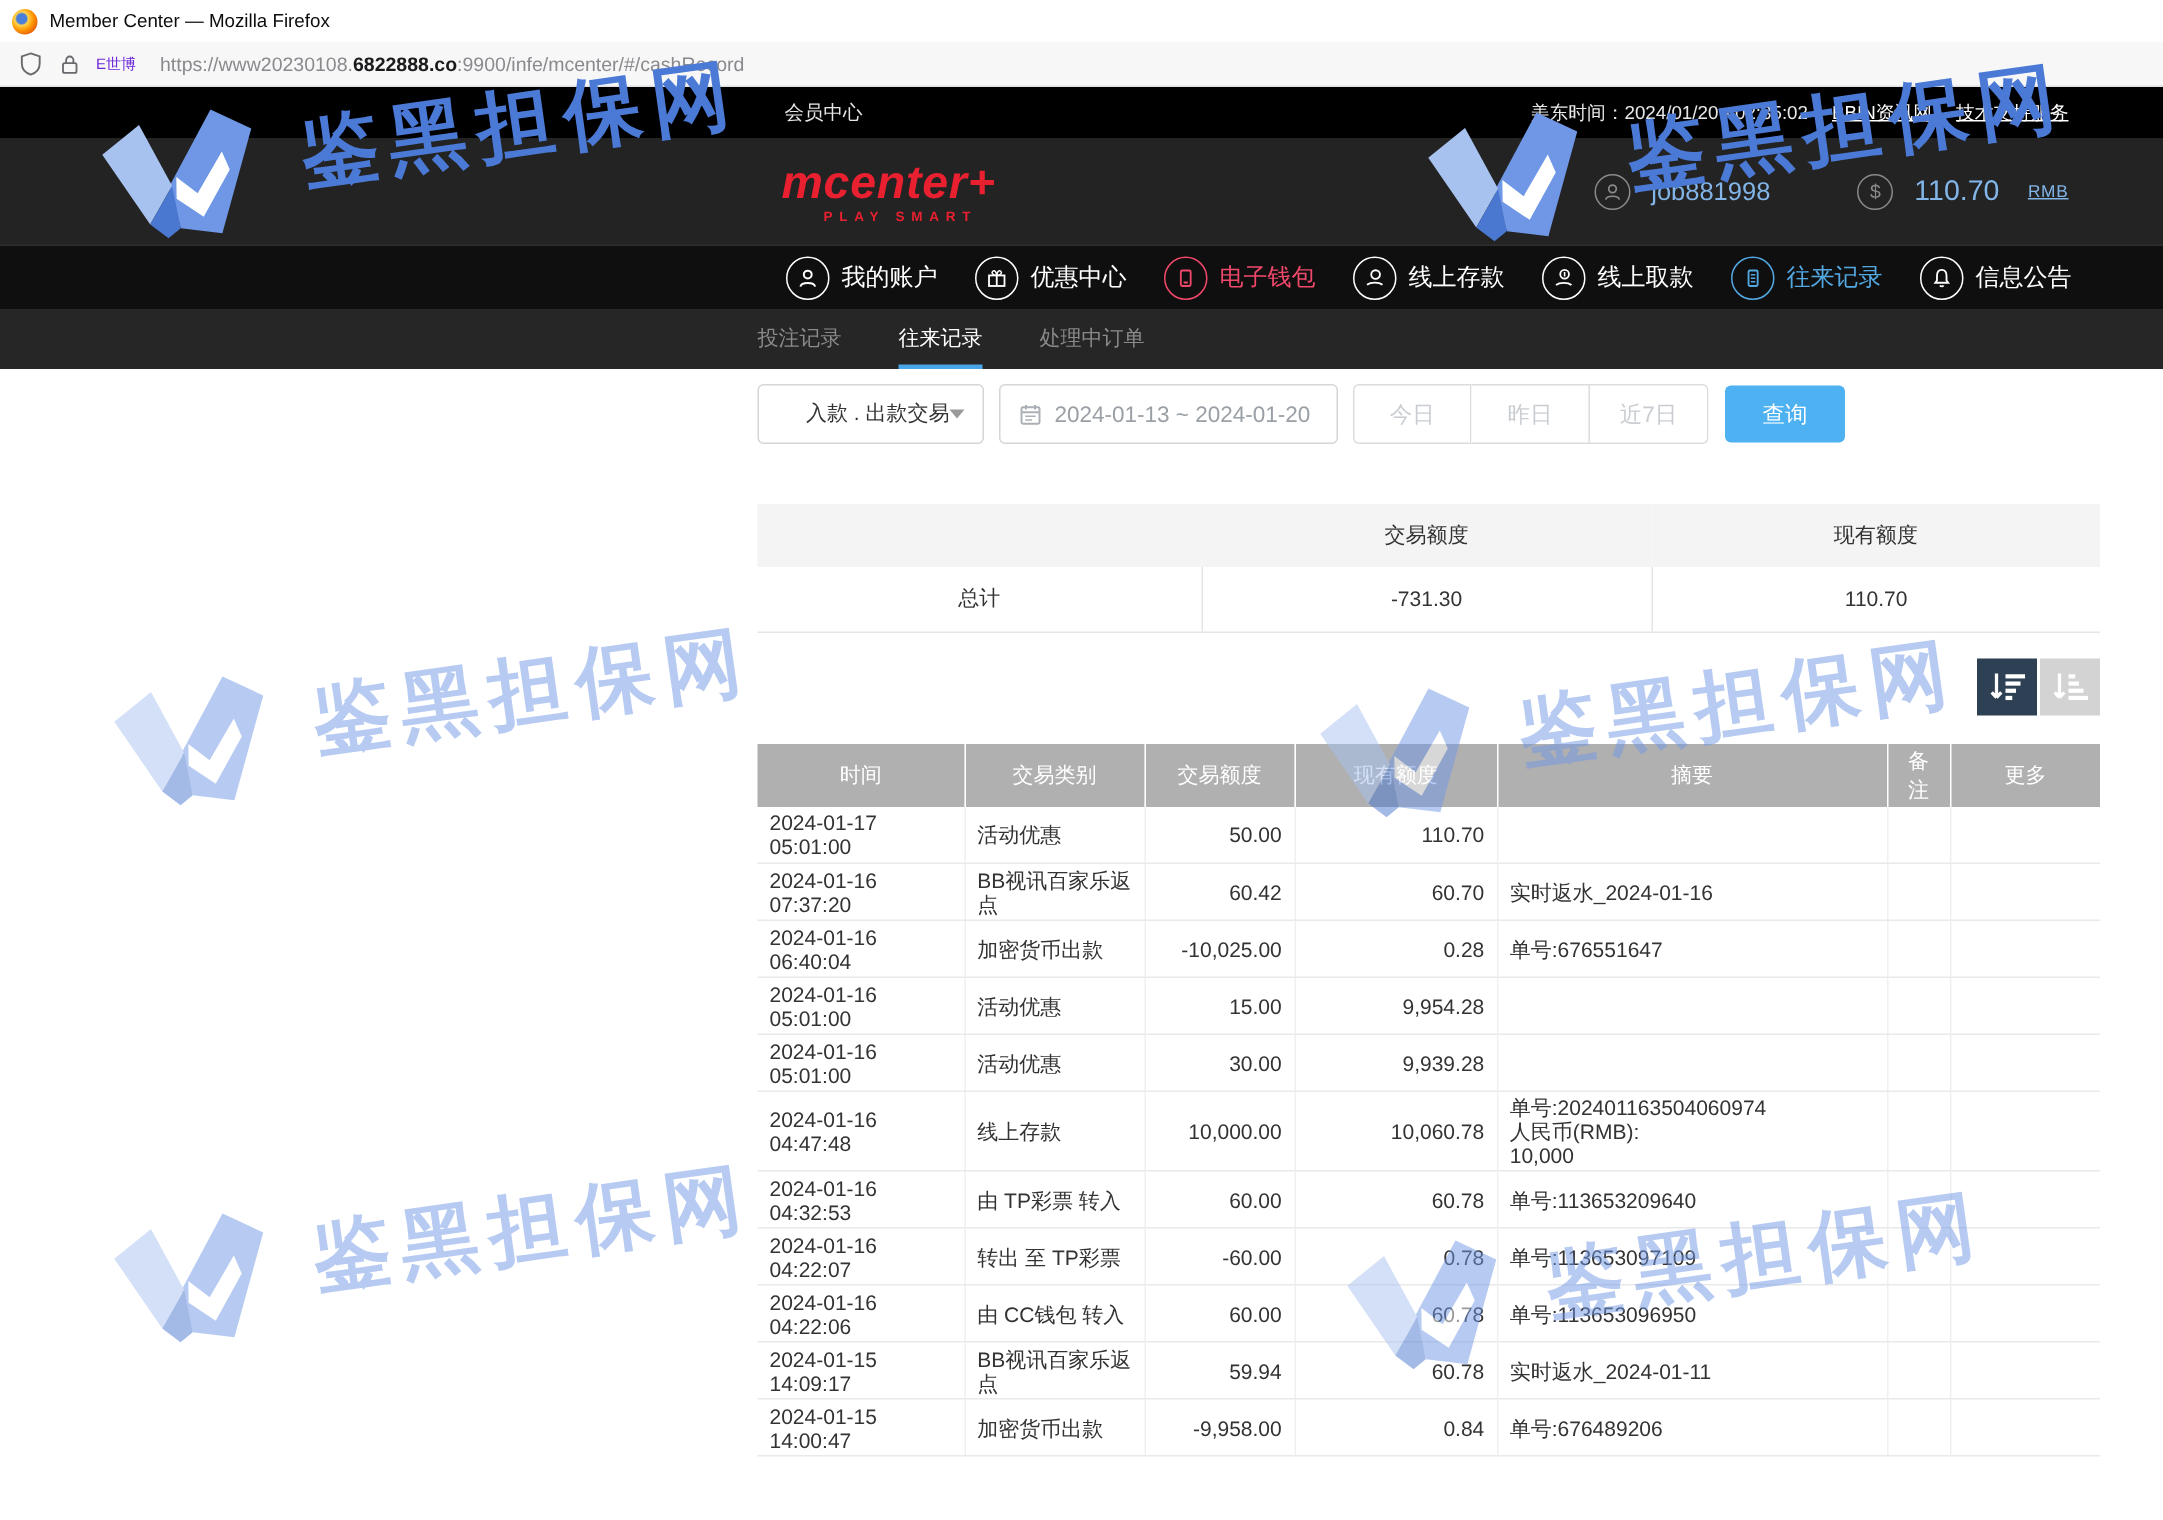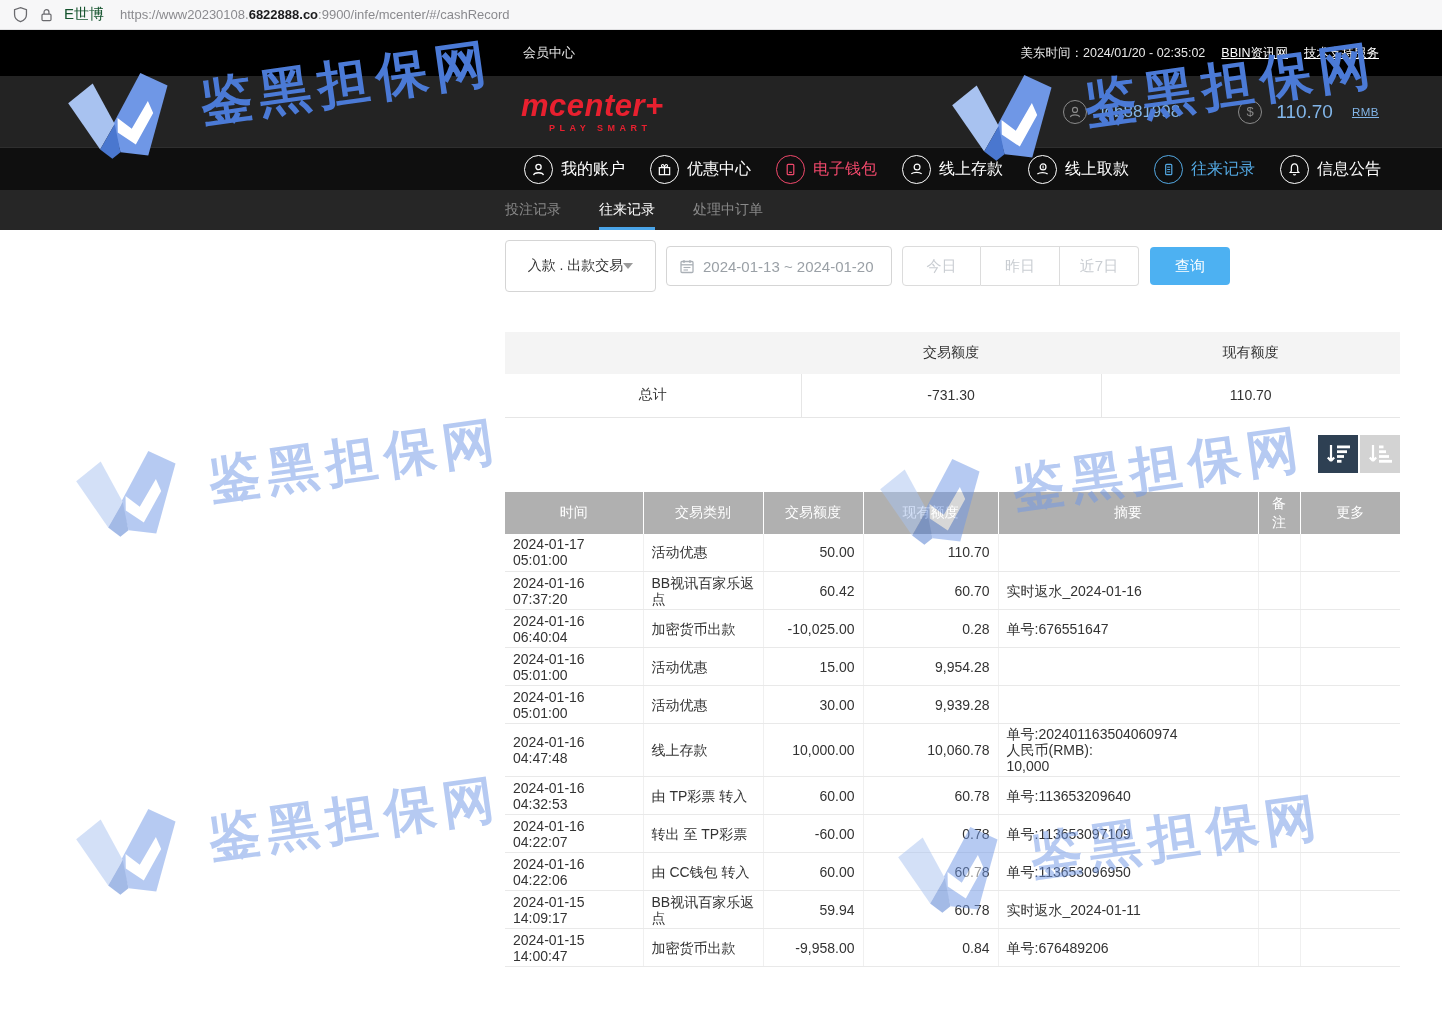--- a/index.html
+++ b/index.html
@@ -11,27 +11,27 @@
   .screen { position:relative; width:1442px; height:1013px; overflow:hidden; }
 
   
   .titlebar { height:28px; background:#fff; display:flex; align-items:center; padding-left:8px; gap:8px; }
   .ff-icon { width:17px; height:17px; border-radius:50%;
     background:radial-gradient(circle at 38% 38%, #4a7edb 0 22%, #ffd24a 30%, #ff9500 52%, #e55b0c 78%, #b5301a 100%); }
   .title-text { font-size:12.5px; color:#0c0c0d; }
   .urlbar { height:30px; background:#f7f7f8; border-bottom:1px solid #e0e0e2;
     display:flex; align-items:center; padding-left:12px; gap:10px; }
   .urlbar svg { flex:none; }
-  .site-label { font-size:15px; color:#14532d; }
+  .site-label { font-size:10px; color:#6d28d9; }
   .url-text { font-size:13px; color:#8a8a8e; margin-left:6px; white-space:nowrap; }
   .url-text .domain { color:#1b1b1d; font-weight:bold; }
 
   
   .band-inner { width:895px; margin-left:505px; height:100%; display:flex; align-items:center; }
-  .topstrip { height:46px; background:#000; }
+  .topstrip { height:34px; background:#000; }
   .topstrip .band-inner { justify-content:space-between; padding:0 21px 0 18px; }
   .mc-label { color:#e6e6e6; font-size:13px; }
   .top-right { display:flex; align-items:center; gap:16px; }
   .time-label { color:#e8e8e8; font-size:12.5px; }
   .top-link { color:#fff; font-size:12.5px; text-decoration:underline; cursor:pointer; }
 
   .logoband { height:72px; background:#232323; border-bottom:1px solid #2e2e2e; }
   .logoband .band-inner { justify-content:space-between; padding:0 21px 0 16px; }
   .logo-wrap { display:flex; flex-direction:column; line-height:1; }
   .logo-main { font-size:31px; font-weight:800; font-style:italic; color:#e8202f; letter-spacing:0.5px; }
@@ -53,22 +53,22 @@
 
   .subnav { height:40px; background:#262626; }
   .subnav .band-inner { justify-content:flex-start; gap:38px; }
   .subnav-item { color:#8a8a8a; font-size:14px; height:40px; display:flex; align-items:center;
     border-bottom:3px solid transparent; padding-top:3px; cursor:pointer; }
   .subnav-item.active { color:#fff; border-bottom-color:#4aa4e8; }
 
   
   .content { width:895px; margin-left:505px; background:#fff; }
   .filters { margin-top:10px; display:flex; align-items:center; }
-  .select-box { width:151px; height:52px; border:1px solid #d5d5d5; border-radius:4px;
-    display:flex; align-items:center; justify-content:center; padding:0 12px;
+  .select-box { width:151px; height:40px; border:1px solid #d5d5d5; border-radius:4px;
+    display:flex; align-items:center; justify-content:flex-end; padding:0 12px;
     font-size:14px; color:#333; cursor:pointer; background:#fff; }
   .caret { width:0; height:0; border-left:5px solid transparent; border-right:5px solid transparent;
     border-top:6px solid #9a9a9a; }
   .date-box { width:226px; height:40px; border:1px solid #d5d5d5; border-radius:4px; margin-left:10px;
     display:flex; align-items:center; padding:0 12px; gap:8px; font-size:15px; color:#9aa0a6;
     background:#fff; cursor:pointer; }
   .quick-group { display:flex; margin-left:10px; }
   .quick-btn { width:79px; height:40px; background:#fff; border:1px solid #dcdcdc; border-left-width:0;
     color:#c9cdd2; font-size:15px; display:grid; place-items:center; cursor:pointer; }
   .quick-btn:first-child { border-left-width:1px; border-radius:4px 0 0 4px; }
@@ -107,20 +107,24 @@
   .wm-text { font-size:52px; font-weight:700; letter-spacing:7px; white-space:nowrap; }
   .wm-dark .wm-text { color:#4b7ad6; }
   .wm-light { opacity:0.5; }
   .wm-light .wm-text { color:#6f97e6; }
 </style>
 </head>
 <body>
 
 <div class="screen">
 
+  <div class="titlebar">
+    <span class="ff-icon"></span>
+    <span class="title-text">Member Center — Mozilla Firefox</span>
+  </div>
 
   <div class="urlbar">
     <svg width="17" height="17" viewBox="0 0 16 16">
       <path d="M8,1.5 L13.6,3.4 V8 C13.6,11.8 11,13.8 8,14.8 C5,13.8 2.4,11.8 2.4,8 V3.4 Z" fill="none" stroke="#6a6a6e" stroke-width="1.2"></path>
     </svg>
     <svg width="15" height="16" viewBox="0 0 16 16">
       <rect x="3.2" y="7" width="9.6" height="7" rx="1.2" fill="none" stroke="#6a6a6e" stroke-width="1.3"></rect>
       <path d="M5.4,7 V4.9 a2.6,2.6 0 0 1 5.2,0 V7" fill="none" stroke="#6a6a6e" stroke-width="1.3"></path>
     </svg>
     <span class="site-label">E世博</span>

